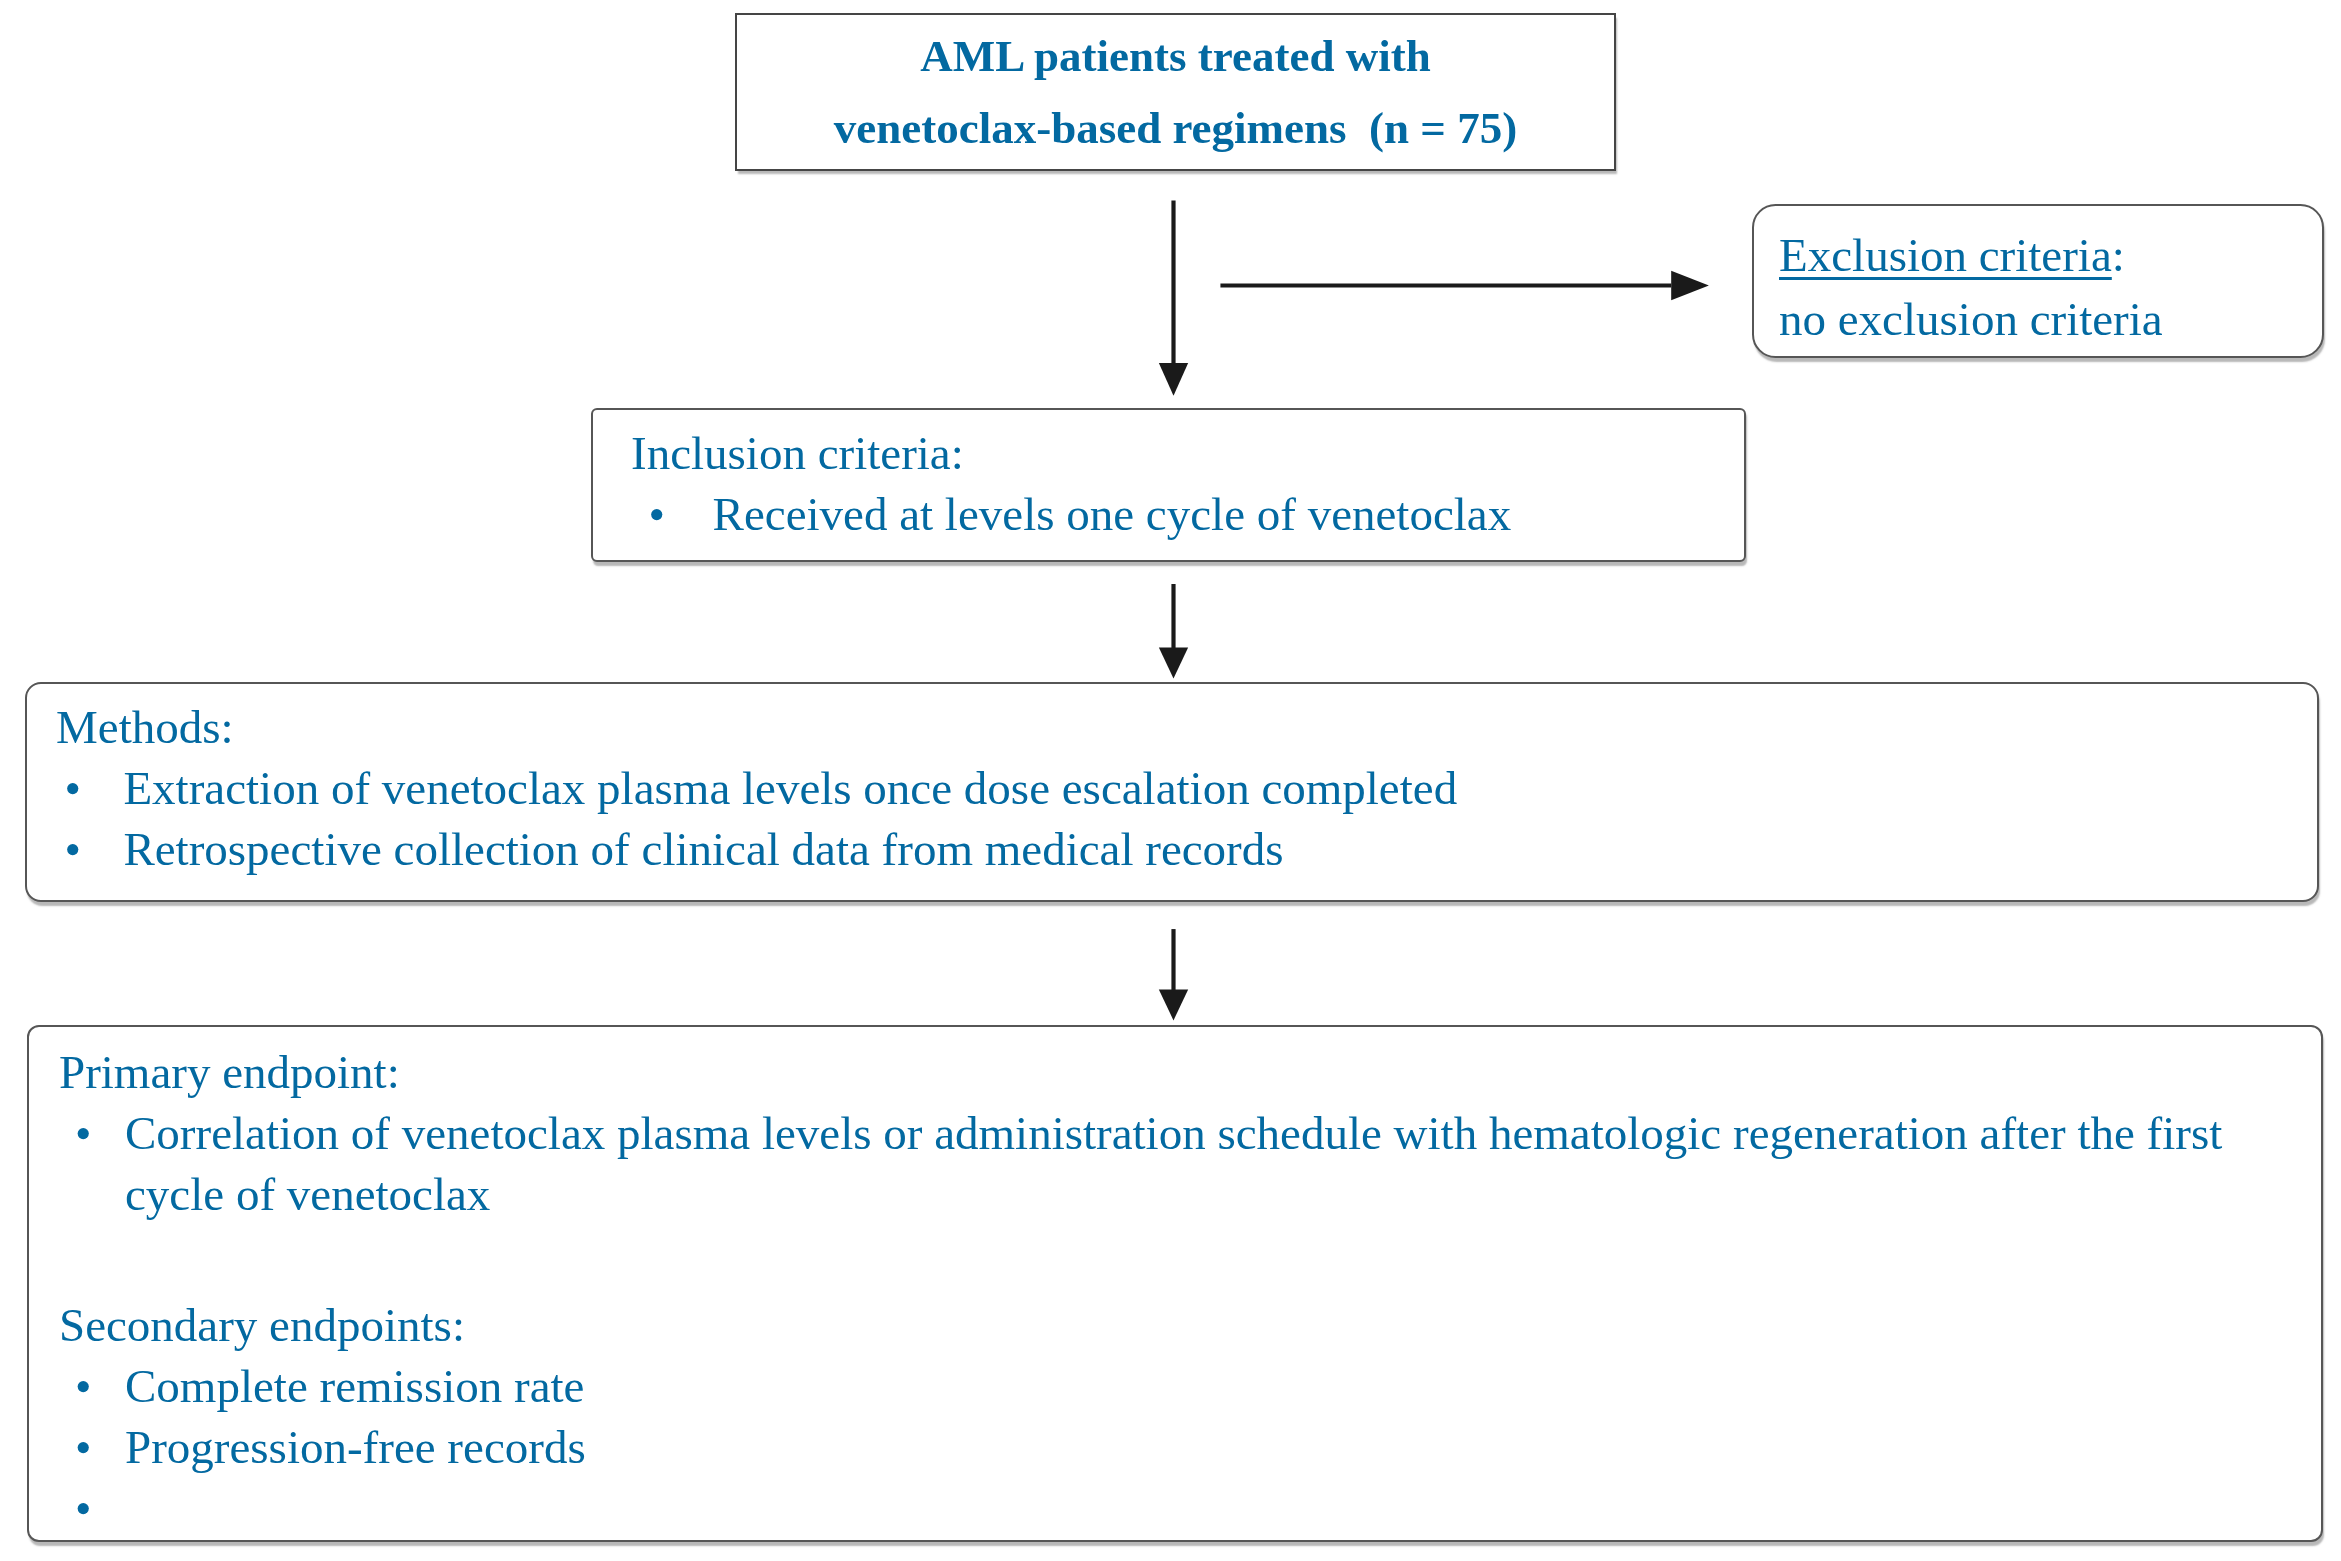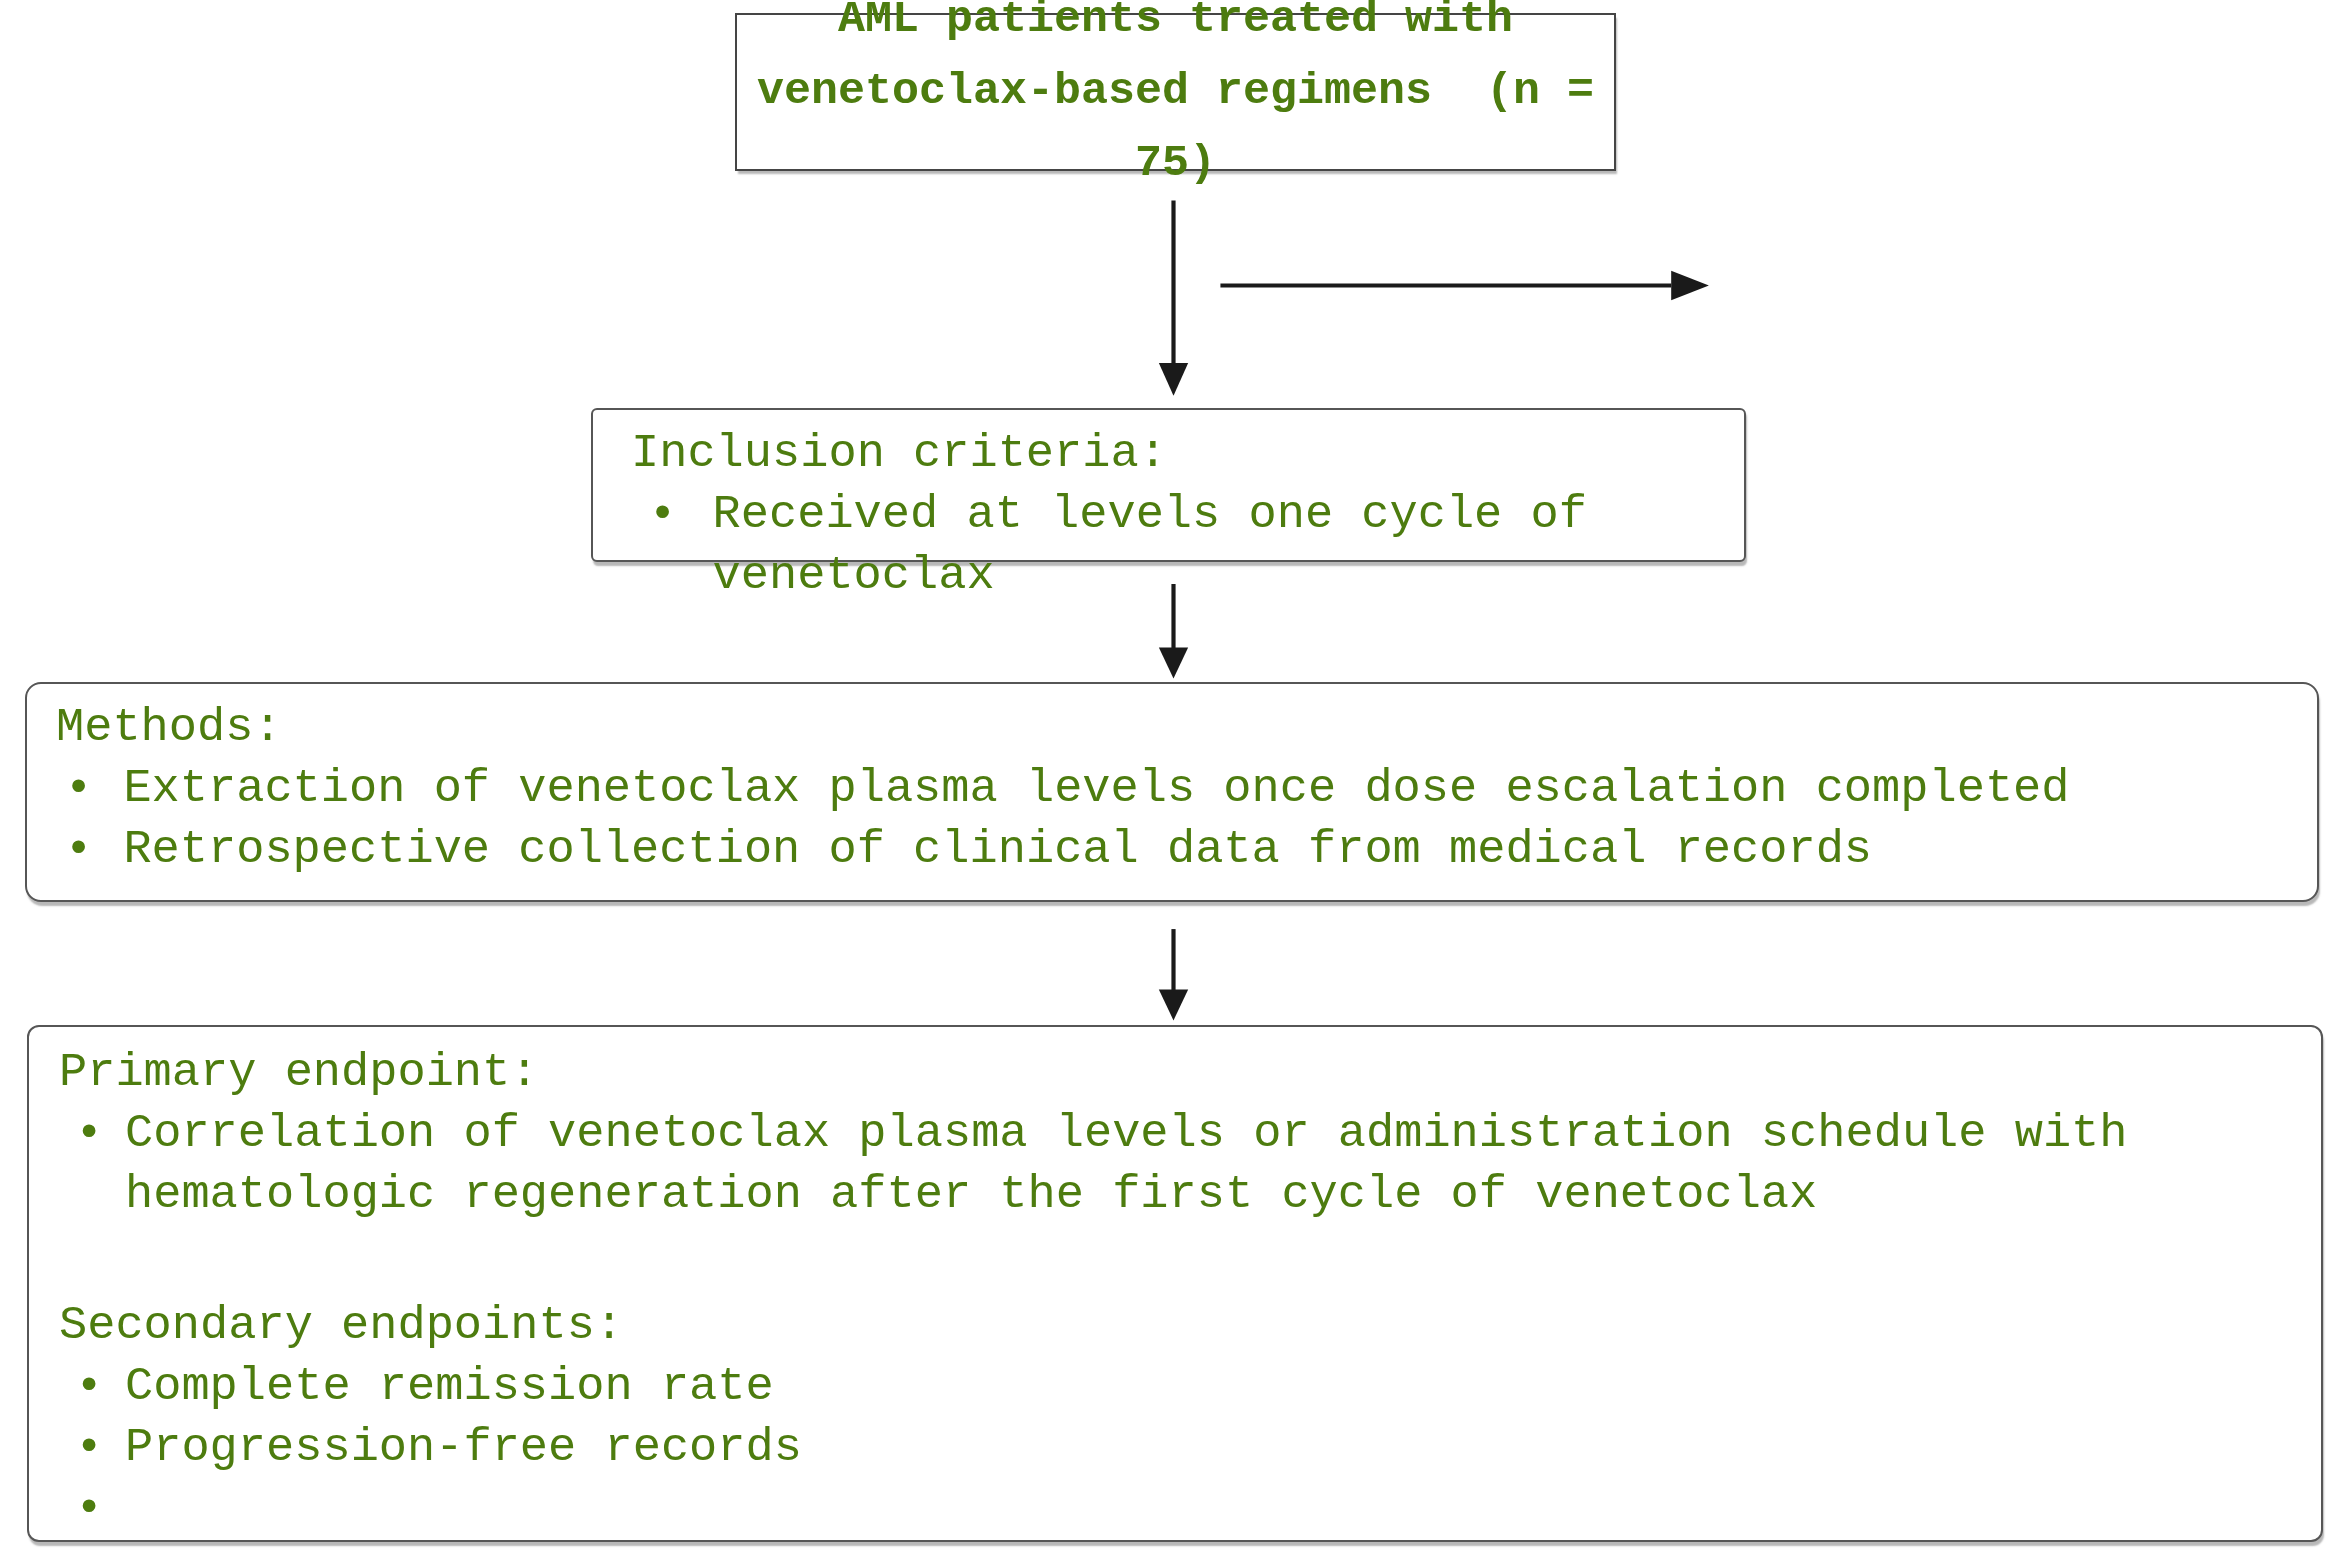--- a/index.html
+++ b/index.html
@@ -6,22 +6,22 @@
     margin: 0;
     padding: 0;
     background: #ffffff;
   }
   .canvas {
     position: relative;
     width: 2342px;
     height: 1561px;
     background: #ffffff;
     overflow: hidden;
-    font-family: Liberation Mono, monospace;
-    color: #4d7c0f;
+    font-family: Liberation Serif, serif;
+    color: #0369a1;
   }
   .box {
     position: absolute;
     box-sizing: border-box;
     background: #ffffff;
     border: 2.5px solid #565656;
     box-shadow: 1.7px 4.2px 1.7px -0.8px rgba(125,125,125,0.55);
   }
   .top-box {
     left: 735px; top: 12.6px; width: 881px; height: 158px;
@@ -85,20 +85,24 @@
   <svg class="arrow" style="left:1158px; top:198px;" width="31" height="201" viewBox="0 0 37 240">
     <line x1="18.5" y1="3" x2="18.5" y2="204"></line>
     <polygon points="18.5,236 1,197 36,197"></polygon>
   </svg>
 
   <svg class="arrow" style="left:1220px; top:270px;" width="491" height="31" viewBox="0 0 585 37">
     <line x1="0" y1="18.5" x2="538" y2="18.5"></line>
     <polygon points="583,18.5 538,1 538,36"></polygon>
   </svg>
 
+  <div class="box rbox exclusion-box">
+    <div><span class="u">Exclusion criteria</span><span>:</span></div>
+    <div>no exclusion criteria</div>
+  </div>
 
   <div class="box rbox inclusion-box">
     <div>Inclusion criteria:</div>
     <div class="bullet-row">
       <span class="marker">•</span>
       <span class="btext">Received at levels one cycle of venetoclax</span>
     </div>
   </div>
 
   <svg class="arrow" style="left:1158px; top:584px;" width="31" height="97" viewBox="0 0 37 116">

